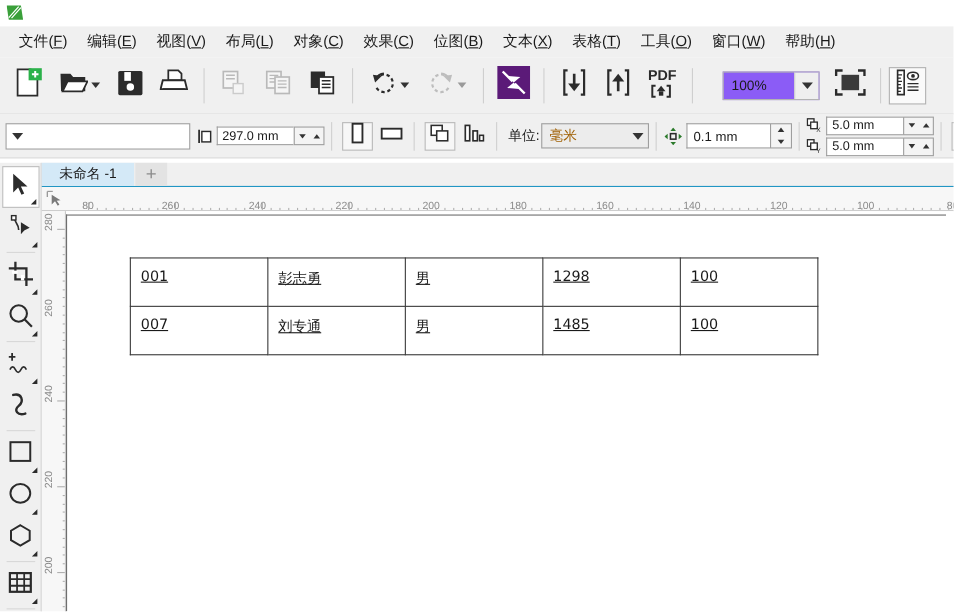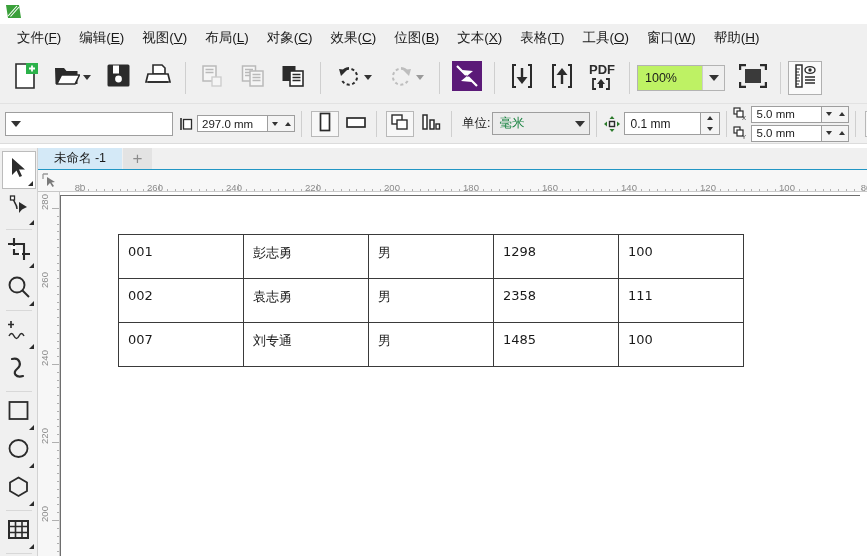--- a/index.html
+++ b/index.html
@@ -62,23 +62,23 @@
     width: 0; height: 0; flex: none;
     border-left: 4px solid transparent;
     border-right: 4px solid transparent;
     border-top: 5px solid #333;
     margin-left: 3px;
   }
 
   
   #zoom-combo {
     width: 88px; height: 26px;
-    background: #bef264; border: 1px solid #b3b3b3;
+    background: #8b5cf6; border: 1px solid #b3b3b3;
     display: flex; align-items: center;
-    margin-left: 0; flex: none;
+    margin-left: 20px; flex: none;
   }
   #zoom-value {
     flex: 1; font-size: 12.5px; color: #1a1a1a;
     padding-left: 7px;
   }
   #zoom-drop {
     width: 22px; height: 24px; background: #efefef;
     border-left: 1px solid #cdcdcd;
     display: flex; align-items: center; justify-content: center;
   }
@@ -123,21 +123,21 @@
     display: flex; align-items: center; justify-content: center;
     flex: none;
   }
   .pb-btn.framed { border: 1px solid #b8b8b8; background: #f7f7f7; }
   .pb-sep { width:1px; height:26px; background:#cfcfcf; margin:0 6px; flex:none; }
   #unit-label { font-size: 12.5px; color:#1a1a1a; margin-left: 4px; margin-right: 2px; flex:none; }
   #unit-combo {
     width: 98px; height: 23px; background: #ececec;
     border: 1px solid #9e9e9e; display:flex; align-items:center; flex:none;
   }
-  #unit-value { flex:1; font-size:12.5px; padding-left:6px; color:#15803d; }
+  #unit-value { flex:1; font-size:12.5px; padding-left:6px; color:#a16207; }
   #nudge-field {
     width: 76px; height: 23px; background:#fff; border:1px solid #9e9e9e; border-right:none;
     display:flex; align-items:center; padding-left:5px; font-size:12px; color:#1a1a1a; flex:none;
   }
   #nudge-btns {
     width: 20px; height: 23px; background:#f4f4f4; border:1px solid #9e9e9e;
     display:flex; flex-direction:column; align-items:center; justify-content:space-around; flex:none;
   }
 
   
@@ -236,21 +236,21 @@
     border-collapse: collapse;
   }
   #doc-table td {
     border: 1px solid #3a3a3a;
     font-size: 13px; color: #1a1a1a;
     vertical-align: top;
     padding: 9px 0 0 9px;
     font-family: "DejaVu Sans", "Liberation Sans", sans-serif;
   }
   #doc-table tr.hdr td { height: 74px; }
-  #doc-table tr.dat td { height: 44px; }
+  #doc-table tr.dat td { height: 44px; text-decoration: underline; }
   td.c0 { width: 125px; }
   td.c1 { width: 125px; }
   td.c2 { width: 125px; }
   td.c3 { width: 125px; }
   td.c4 { width: 125px; }
   .sp { letter-spacing: 4px; }
 </style>
 </head>
 <body>
 
@@ -740,27 +740,20 @@
     <table id="doc-table">
       <tbody>
       <tr class="dat">
         <td class="c0">001</td>
         <td class="c1">彭志勇</td>
         <td class="c2">男</td>
         <td class="c3">1298</td>
         <td class="c4">100</td>
       </tr>
       <tr class="dat">
-        <td class="c0">002</td>
-        <td class="c1">袁志勇</td>
-        <td class="c2">男</td>
-        <td class="c3">2358</td>
-        <td class="c4">111</td>
-      </tr>
-      <tr class="dat">
         <td class="c0">007</td>
         <td class="c1">刘专通</td>
         <td class="c2">男</td>
         <td class="c3">1485</td>
         <td class="c4">100</td>
       </tr>
     </tbody>
       </table>
   </div>
 </div>

